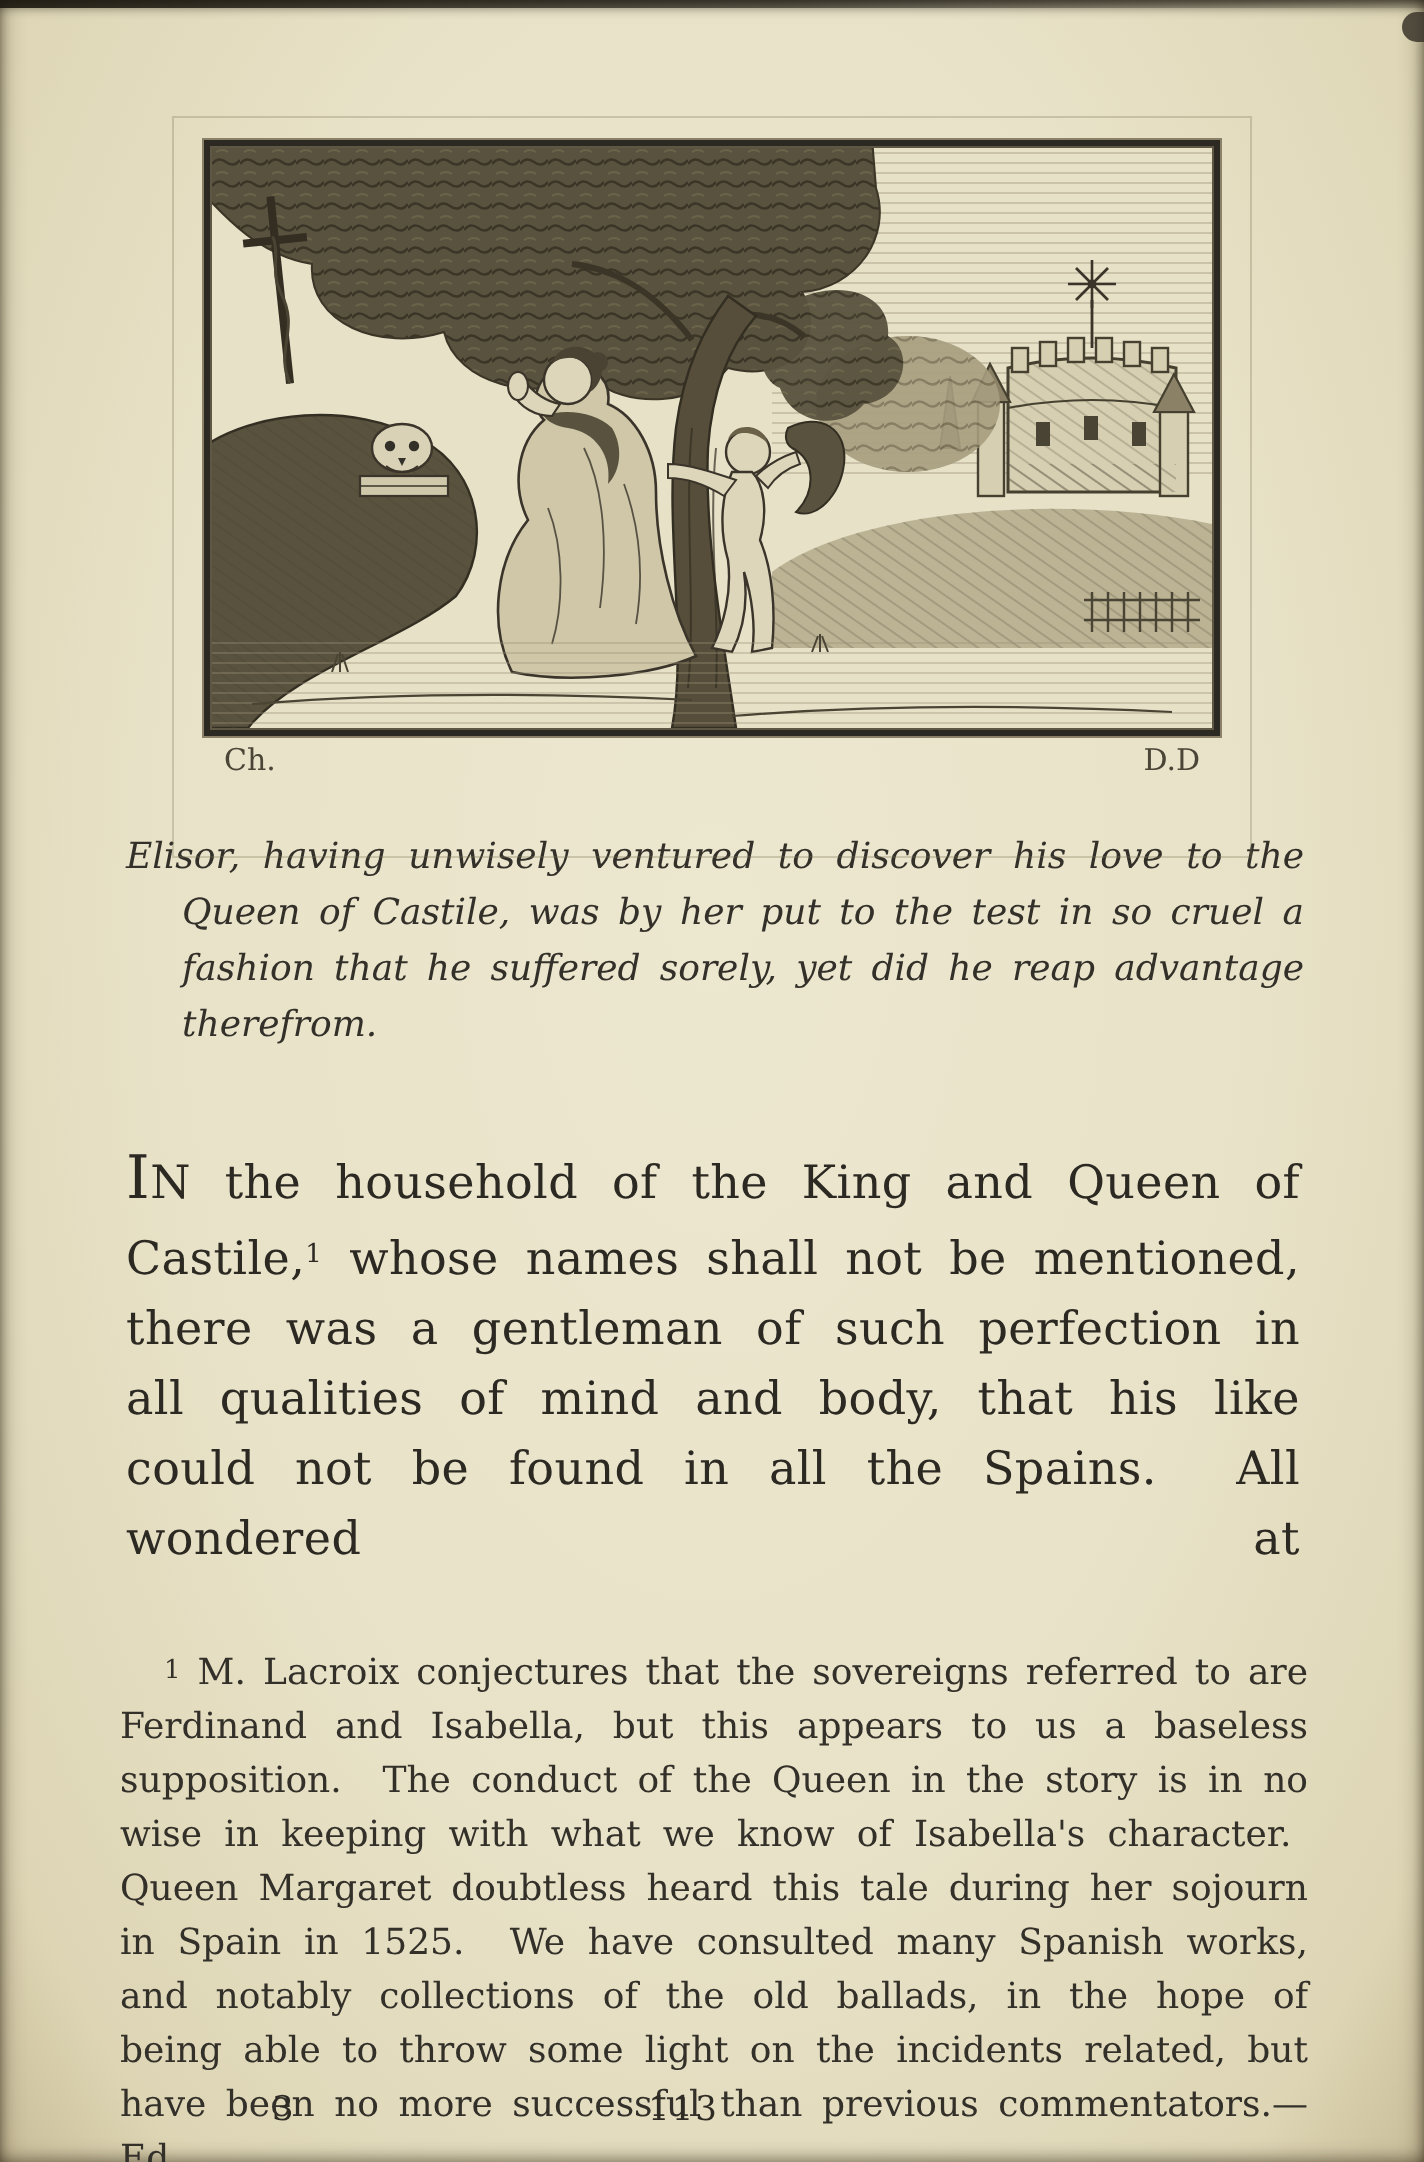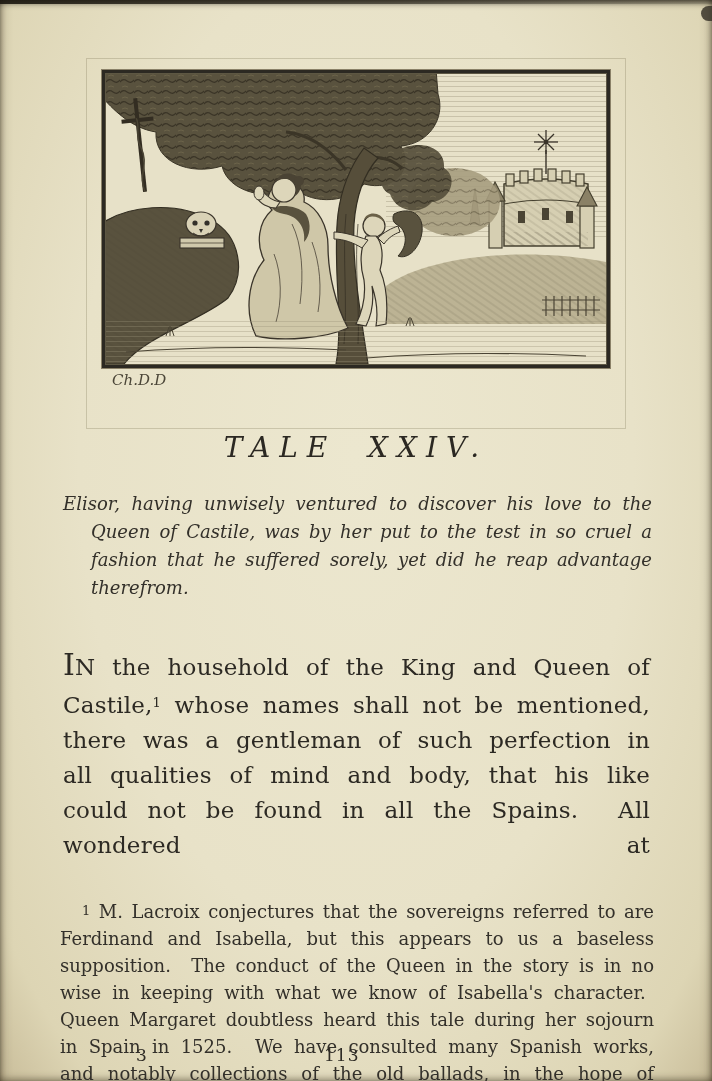--- a/index.html
+++ b/index.html
@@ -35,23 +35,23 @@
     content:""; position:absolute; inset:-12px -16px -40px;
     border:1px solid rgba(120,110,80,.28); pointer-events:none;
   }
   .engraving-frame {
     border:3px solid #2c2922;
     background:#e6e0c6;
     box-shadow:0 0 0 1px #8a8168;
   }
   .engraving-frame svg { display:block; width:100%; height:auto; border:1px solid #5d5743; }
   .signatures {
-    display:flex; 
+    display:flex; justify-content:space-between;
     padding:3px 10px 0;
-    font-style:italic; font-size:15px; color:#4a4537;
+    font-size:15px; color:#4a4537;
   }
 
   
   .tale-title {
     margin-top:42px;
     text-align:center;
     font-style:italic; font-weight:normal;
     font-size:28px; letter-spacing:9px; word-spacing:14px;
     color:#2b2822;
   }
@@ -228,21 +228,20 @@
           </g>
         </g>
       </svg>
     </div>
     <div class="signatures">
       <span>Ch.</span>
       <span>D.D</span>
     </div>
   </div>
 
-  <h1 class="tale-title">TALE XXIV.</h1>
 
   <p class="summary">Elisor, having unwisely ventured to discover his love to the Queen of Castile, was by her put to the test in so cruel a fashion that he suffered sorely, yet did he reap advantage therefrom.</p>
 
   <p class="body-text"><span class="lead-cap">I</span><span>N the household of the King and Queen of Castile,</span><sup class="fn-ref">1</sup><span> whose names shall not be mentioned, there was a gentleman of such perfection in all qualities of mind and body, that his like could not be found in all the Spains.&nbsp; All wondered at</span></p>
 
   <div class="footnote"><span class="fn-marker">1</span><span> M. Lacroix conjectures that the sovereigns referred to are Ferdinand and Isabella, but this appears to us a baseless supposition.&nbsp; The conduct of the Queen in the story is in no wise in keeping with what we know of Isabella's character.&nbsp; Queen Margaret doubtless heard this tale during her sojourn in Spain in 1525.&nbsp; We have consulted many Spanish works, and notably collections of the old ballads, in the hope of being able to throw some light on the incidents related, but have been no more successful than previous commentators.—Ed.</span></div>
 
   <div class="footer">
     <span class="sig-num">3</span>
     <span class="page-num">113</span>

